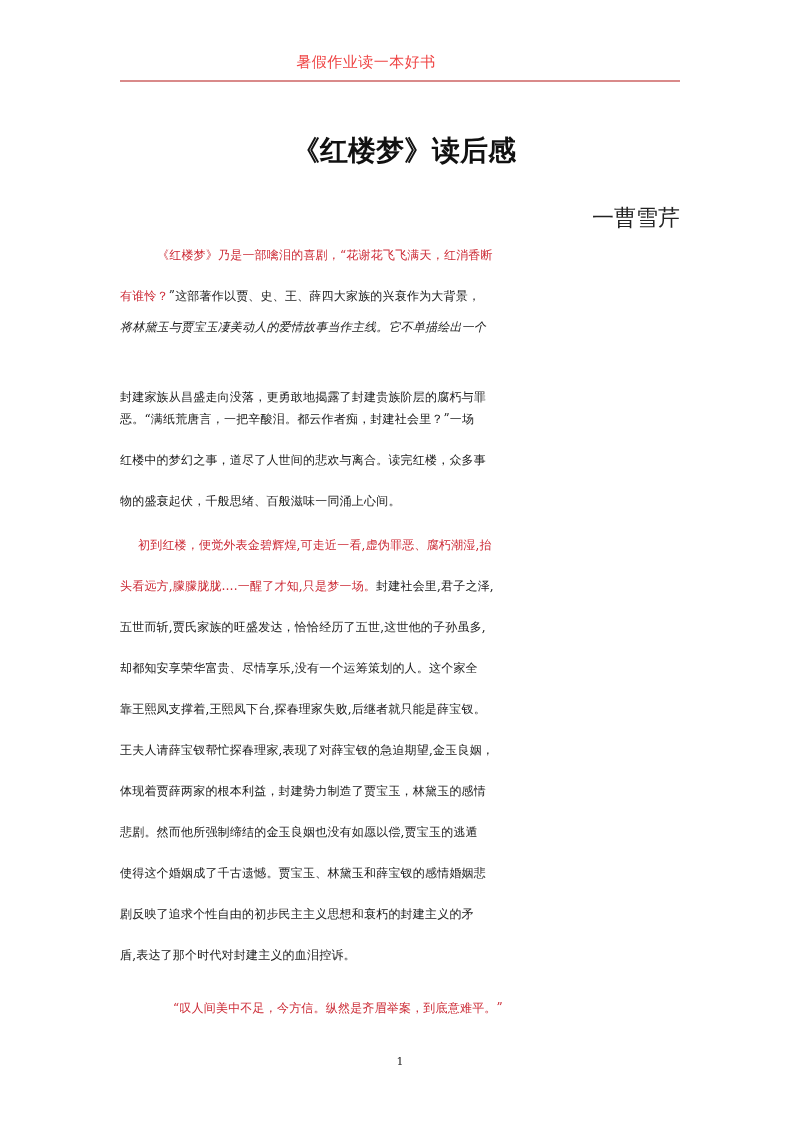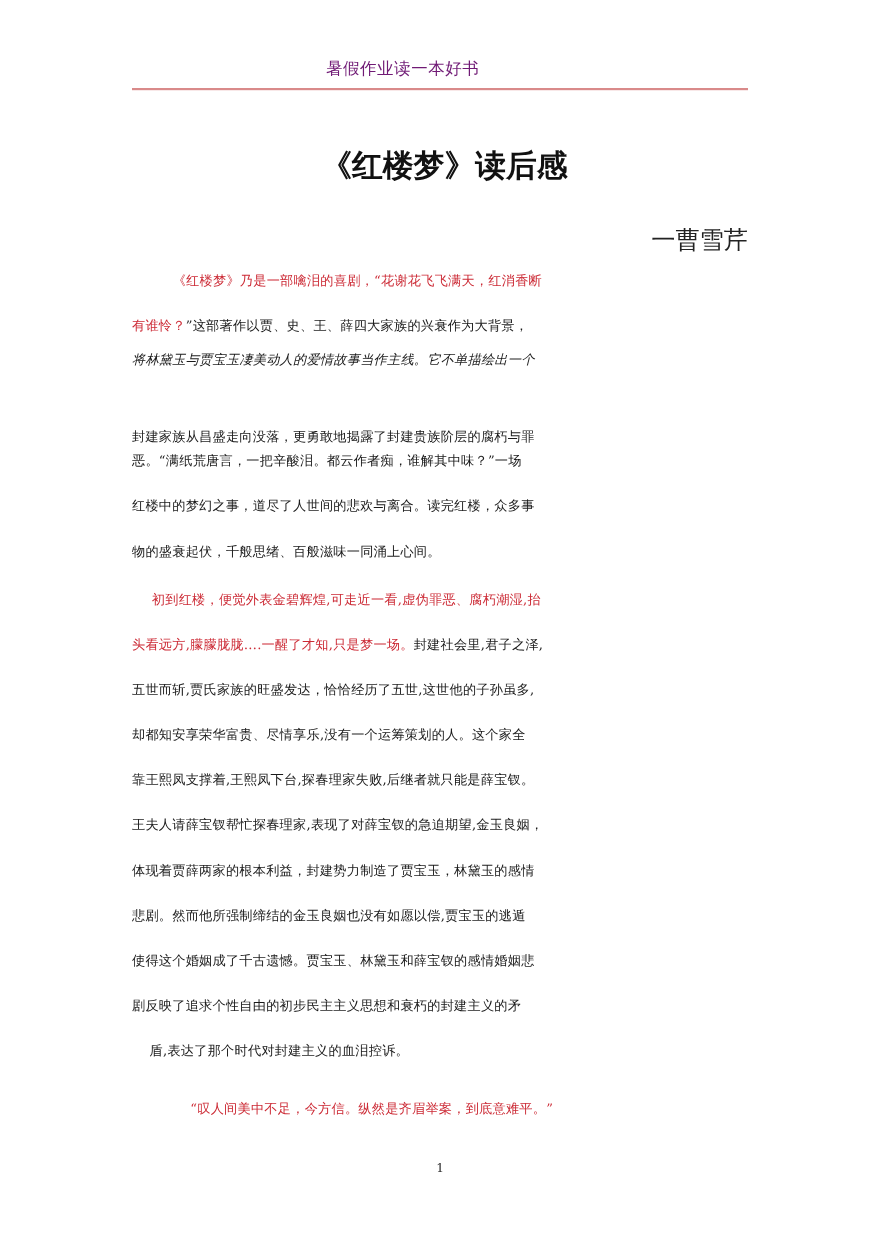--- a/index.html
+++ b/index.html
@@ -1,19 +1,19 @@
 <!DOCTYPE html>
 <html><head>
 <meta charset="utf-8">
 <style>
   html, body { margin: 0; padding: 0; background: #ffffff; }
   body { width: 800px; height: 1131px; position: relative; overflow: hidden;
          font-family: "DejaVu Serif", "Liberation Serif", serif; color: #1a1a1a; }
   .header-text { position: absolute; top: 53px; left: 0; width: 732px; text-align: center;
-                 font-size: 15px; color: #701a75; letter-spacing: 0.5px; }
+                 font-size: 15px; color: #ef4444; letter-spacing: 0.5px; }
   .header-rule { position: absolute; top: 80px; left: 120px; width: 560px; height: 2px;
                  background: #d98a8a; }
   .title { position: absolute; top: 128px; left: 0; width: 800px; text-align: center;
            font-family: "DejaVu Sans", "Liberation Sans", sans-serif;
            font-size: 28px; font-weight: bold; color: #111; }
   .author { position: absolute; top: 203px; right: 120px; font-size: 22px; color: #222; }
   .body-text { position: absolute; left: 120px; width: 570px; }
   .line { position: absolute; left: 0; height: 30px; white-space: nowrap;
           font-size: 12px; line-height: 30px; letter-spacing: 0.2px; }
   .red { color: #cc2a35; }
@@ -35,39 +35,39 @@
 
 <div class="body-text" style="top:0;">
 
   <div>
     <div class="line red" style="top:240px; left:37px;">《红楼梦》乃是一部噙泪的喜剧，“花谢花飞飞满天，红消香断</div>
     <div class="line" style="top:281px;">
       <span class="red">有谁怜？</span><span class="dark">”这部著作以贾、史、王、薛四大家族的兴衰作为大背景，</span>
     </div>
     <div class="line dark" style="top:312px;font-style:italic;">将林黛玉与贾宝玉凄美动人的爱情故事当作主线。它不单描绘出一个</div>
     <div class="line dark" style="top:382px;">封建家族从昌盛走向没落，更勇敢地揭露了封建贵族阶层的腐朽与罪</div>
-    <div class="line dark" style="top:404px;">恶。“满纸荒唐言，一把辛酸泪。都云作者痴，谁解其中味？”一场</div>
+    <div class="line dark" style="top:404px;">恶。“满纸荒唐言，一把辛酸泪。都云作者痴，封建社会里？”一场</div>
     <div class="line dark" style="top:445px;">红楼中的梦幻之事，道尽了人世间的悲欢与离合。读完红楼，众多事</div>
     <div class="line dark" style="top:486px;">物的盛衰起伏，千般思绪、百般滋味一同涌上心间。</div>
   </div>
 
   <div>
     <div class="line red" style="top:530px; left:18px;">初到红楼，便觉外表金碧辉煌,可走近一看,虚伪罪恶、腐朽潮湿,抬</div>
     <div class="line" style="top:571px;">
       <span class="red">头看远方,朦朦胧胧….一醒了才知,只是梦一场。</span><span class="dark">封建社会里,君子之泽,</span>
     </div>
     <div class="line dark" style="top:612px;">五世而斩,贾氏家族的旺盛发达，恰恰经历了五世,这世他的子孙虽多,</div>
     <div class="line dark" style="top:653px;">却都知安享荣华富贵、尽情享乐,没有一个运筹策划的人。这个家全</div>
     <div class="line dark" style="top:694px;">靠王熙凤支撑着,王熙凤下台,探春理家失败,后继者就只能是薛宝钗。</div>
     <div class="line dark" style="top:735px;">王夫人请薛宝钗帮忙探春理家,表现了对薛宝钗的急迫期望,金玉良姻，</div>
     <div class="line dark" style="top:776px;">体现着贾薛两家的根本利益，封建势力制造了贾宝玉，林黛玉的感情</div>
     <div class="line dark" style="top:817px;">悲剧。然而他所强制缔结的金玉良姻也没有如愿以偿,贾宝玉的逃遁</div>
     <div class="line dark" style="top:858px;">使得这个婚姻成了千古遗憾。贾宝玉、林黛玉和薛宝钗的感情婚姻悲</div>
     <div class="line dark" style="top:899px;">剧反映了追求个性自由的初步民主主义思想和衰朽的封建主义的矛</div>
-    <div class="line dark" style="top:940px;margin-left:16px;">盾,表达了那个时代对封建主义的血泪控诉。</div>
+    <div class="line dark" style="top:940px;">盾,表达了那个时代对封建主义的血泪控诉。</div>
   </div>
 
   <div>
     <div class="line red" style="top:993px; left:37px;margin-left:16px;">“叹人间美中不足，今方信。纵然是齐眉举案，到底意难平。”</div>
   </div>
 </div>
 
 <div class="page-num">1</div>
 
 </body></html>

